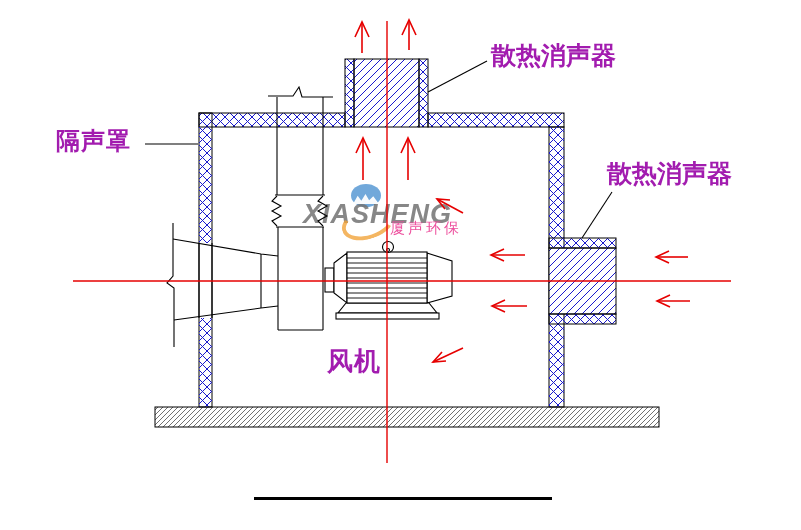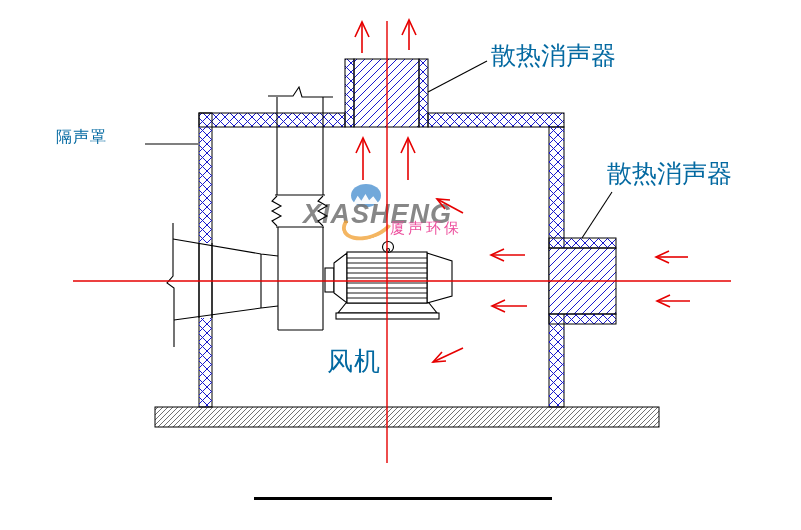--- a/index.html
+++ b/index.html
@@ -1,24 +1,24 @@
 <!DOCTYPE html>
 <html><head>
 <meta charset="utf-8">
 <style>
   html,body{margin:0;padding:0;background:#ffffff;}
   #stage{
     position:relative;width:801px;height:530px;background:#ffffff;overflow:hidden;
     font-family:"Liberation Serif","DejaVu Serif",serif;
   }
   .abs{position:absolute;}
-  .cnlabel{color:#0369a1;white-space:nowrap;line-height:1.05;z-index:3;}
+  .cnlabel{color:#a21caf;white-space:nowrap;line-height:1.05;z-index:3;font-weight:bold;}
   #wm{z-index:1;}
   #linework{position:absolute;left:0;top:0;z-index:2;}
-  #label-enclosure{left:56px;top:129px;font-size:16px;letter-spacing:1px;}
+  #label-enclosure{left:56px;top:129px;font-size:24px;letter-spacing:1px;}
   #label-silencer-top{left:491px;top:43px;font-size:25px;}
   #label-silencer-side{left:607px;top:161px;font-size:25px;}
   #label-fan{left:327px;top:348px;font-size:26px;letter-spacing:1px;}
   #title{left:257px;top:470px;font-size:26px;letter-spacing:4px;z-index:3;}
   #title-underline{left:254px;top:497px;width:298px;height:3px;background:#000;z-index:3;}
   
   #wm-globe{left:351px;top:184px;width:30px;height:23px;border-radius:50%;
     background:#4e93d2;opacity:.8;}
   #wm-globe .mountain{position:absolute;left:2px;bottom:3px;width:26px;height:11px;background:#fff;
     clip-path:polygon(0 100%,18% 25%,32% 70%,48% 10%,62% 65%,78% 30%,100% 100%);opacity:.95;}

